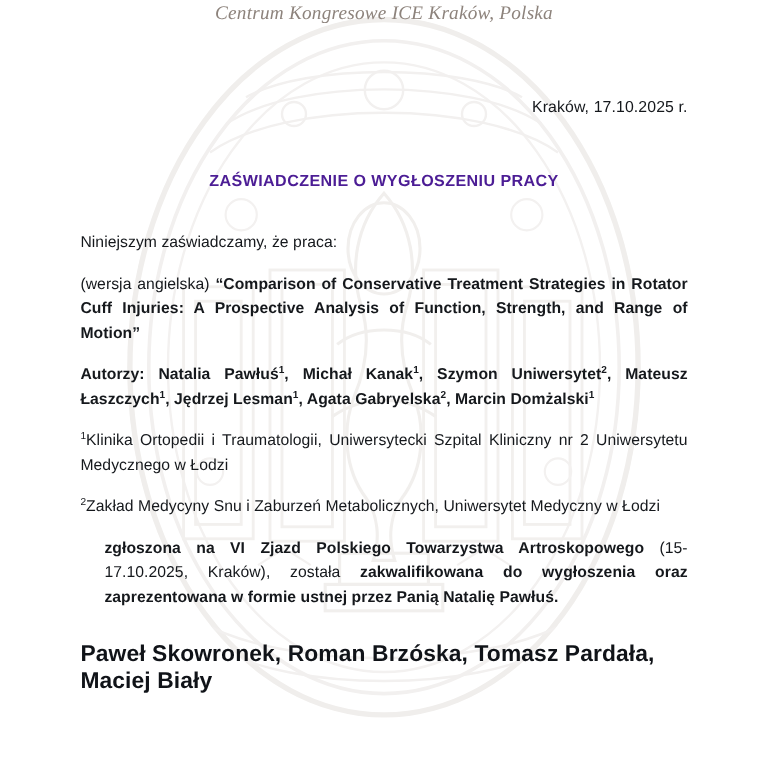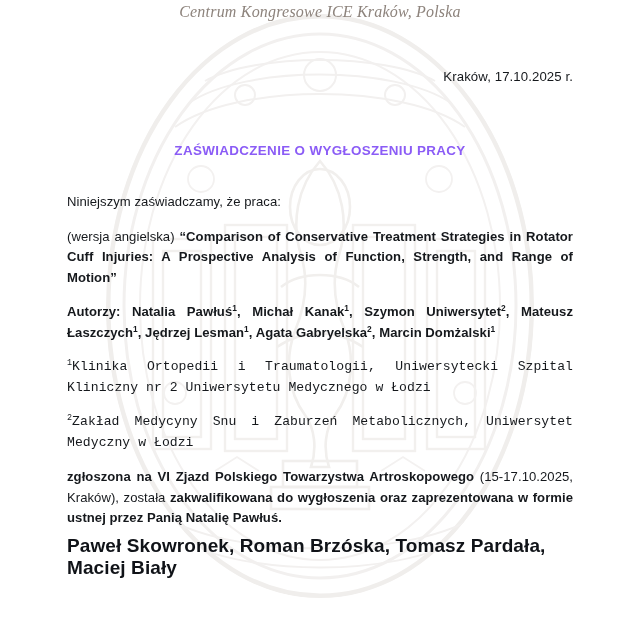--- a/index.html
+++ b/index.html
@@ -48,75 +48,74 @@
     font-family: "Liberation Serif", serif;
     font-style: italic;
     font-size: 16px;
     letter-spacing: 0.2px;
     color: #8d837c;
     white-space: nowrap;
   }
 
   .date-line {
     position: absolute;
-    top: 69px;
+    top: 81px;
     right: 67px;
     font-size: 13.2px;
     font-weight: 400;
     color: #15181c;
     letter-spacing: 0.1px;
   }
 
   .doc-title {
     position: absolute;
     top: 143px;
     left: 0;
     width: 640px;
     text-align: center;
     font-size: 13.4px;
     font-weight: bold;
     letter-spacing: 0.35px;
-    color: #8b5cf6;
+    color: #4c1d95;
   }
 
   .body-col {
     position: absolute;
     left: 67px;
     top: 192px;
     width: 506px;
   }
 
   p.blk {
     margin: 0 0 14px 0;
     font-size: 13.1px;
     line-height: 20.5px;
     text-align: justify;
     text-justify: inter-word;
     color: #15181c;
     letter-spacing: 0.05px;
   }
-  p.blk:last-child { margin-bottom: 0; }
+  p.blk:last-child { margin-bottom: 0; margin-left: 20px; }
 
   .b { font-weight: bold; }
   .reg { font-weight: 400; }
 
   sup {
     font-size: 8.4px;
     vertical-align: super;
     line-height: 0;
   }
 
   .gap-sm { margin-bottom: 11px; }
   .gap-md { margin-bottom: 15px; }
 
   .affil {
     font-size: 12.4px;
     line-height: 20px;
     font-weight: 400;
-    font-family: Liberation Mono, monospace;
   }
 
   .sig-block {
     position: absolute;
     left: 67px;
     top: 535px;
     width: 506px;
   }
   .sig-role {
     font-size: 13.1px;

